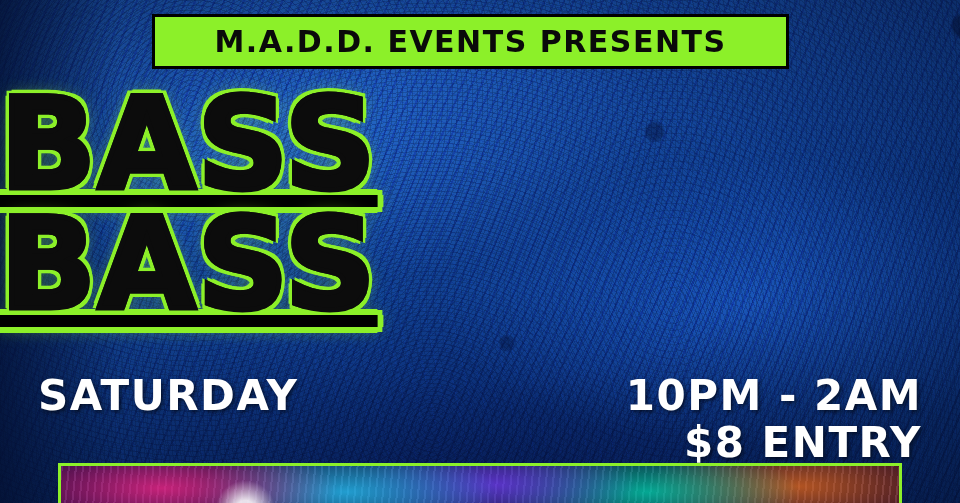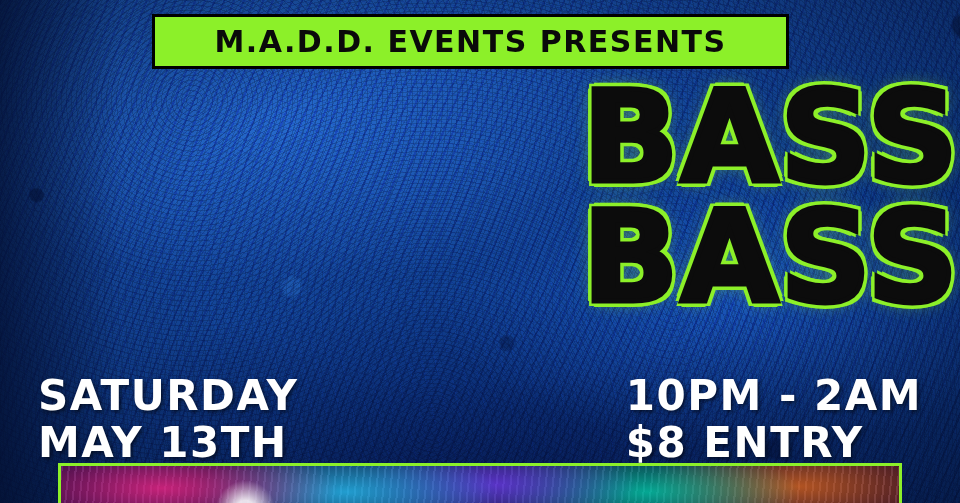--- a/index.html
+++ b/index.html
@@ -109,22 +109,23 @@
     letter-spacing: 1.5px;
     color: #0a0a0a;
     white-space: nowrap;
   }
 
   
   .title-block {
     position: absolute;
     left: 0;
     right: 0;
-    top: 80px;
-    text-align: right;
+    top: 87px;
+    text-align: left;
+    text-decoration: underline;
   }
   .title-line {
     font-family: "DejaVu Sans", sans-serif;
     font-weight: 700;
     color: #0c0c0c;
     line-height: 0.92;
     letter-spacing: 2px;
     -webkit-text-stroke: 5px #0c0c0c;
     text-shadow:
       0 0 0 #0c0c0c,
@@ -145,21 +146,21 @@
   .info {
     position: absolute;
     left: 0; right: 0;
     top: 372px;
     display: flex;
     justify-content: space-between;
     padding: 0 38px;
     box-sizing: border-box;
   }
   .info-col { }
-  .info-col.right { text-align: left; }
+  .info-col.right { text-align: right; }
   .info-line {
     font-family: "DejaVu Sans", sans-serif;
     font-weight: 700;
     font-size: 42px;
     line-height: 1.12;
     letter-spacing: 1.5px;
     color: #ffffff;
     text-shadow: 2px 2px 4px rgba(0,0,0,0.55);
     white-space: nowrap;
   }
@@ -210,21 +211,20 @@
     </div>
 
     <div class="title-block">
       <div class="title-line l1">BASS</div>
       <div class="title-line l2">BASS</div>
     </div>
 
     <div class="info">
       <div class="info-col left">
         <div class="info-line">SATURDAY</div>
-        <div class="info-line">MAY 13TH</div>
       </div>
       <div class="info-col right">
         <div class="info-line">10PM - 2AM</div>
         <div class="info-line">$8 ENTRY</div>
       </div>
     </div>
 
     <div class="photo-strip">
       <div class="photo-inner"></div>
     </div>

